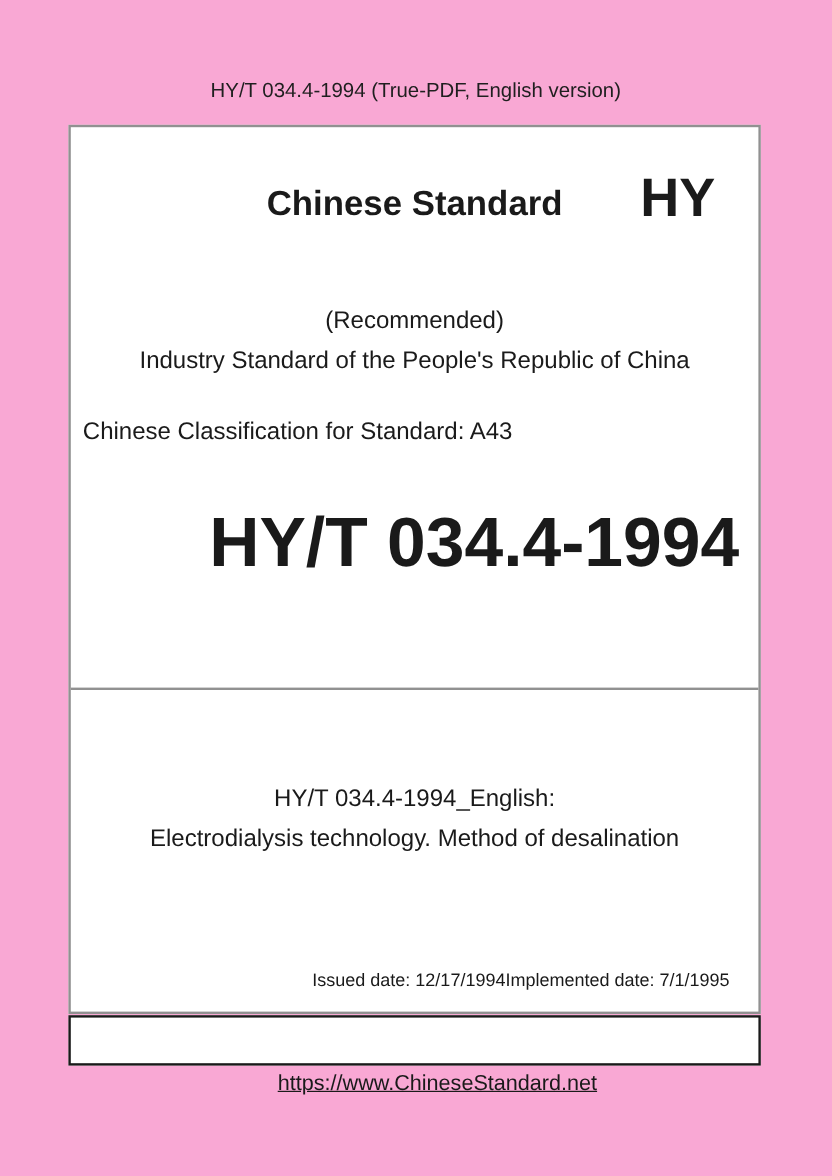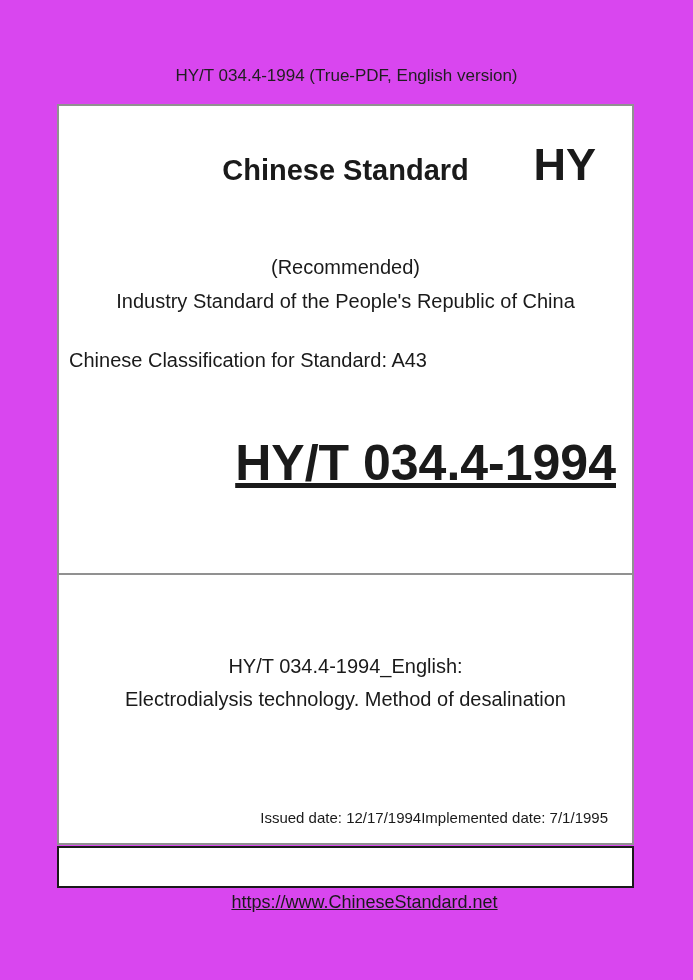--- a/index.html
+++ b/index.html
@@ -4,21 +4,21 @@
 <style>
   html, body {
     margin: 0;
     padding: 0;
     background: #ffffff;
   }
   .page {
     position: relative;
     width: 693px;
     height: 980px;
-    background: #d946ef;
+    background: #f9a8d4;
     font-family: "Liberation Sans", sans-serif;
     color: #1a1a1a;
     overflow: hidden;
   }
   .header-text {
     position: absolute;
     top: 64px;
     left: 0;
     width: 100%;
     text-align: center;
@@ -66,26 +66,25 @@
   }
   .classification {
     position: absolute;
     top: 244px;
     left: 10px;
     font-size: 20px;
     line-height: 20px;
   }
   .std-code {
     position: absolute;
-    top: 332px;
+    top: 318px;
     right: 16px;
-    font-size: 50px;
+    font-size: 58px;
     font-weight: bold;
     line-height: 1.0;
-    text-decoration: underline;
   }
   .divider {
     position: absolute;
     top: 467px;
     left: 0;
     width: 100%;
     height: 0;
     border-top: 2px solid #919191;
   }
   .title-en {

